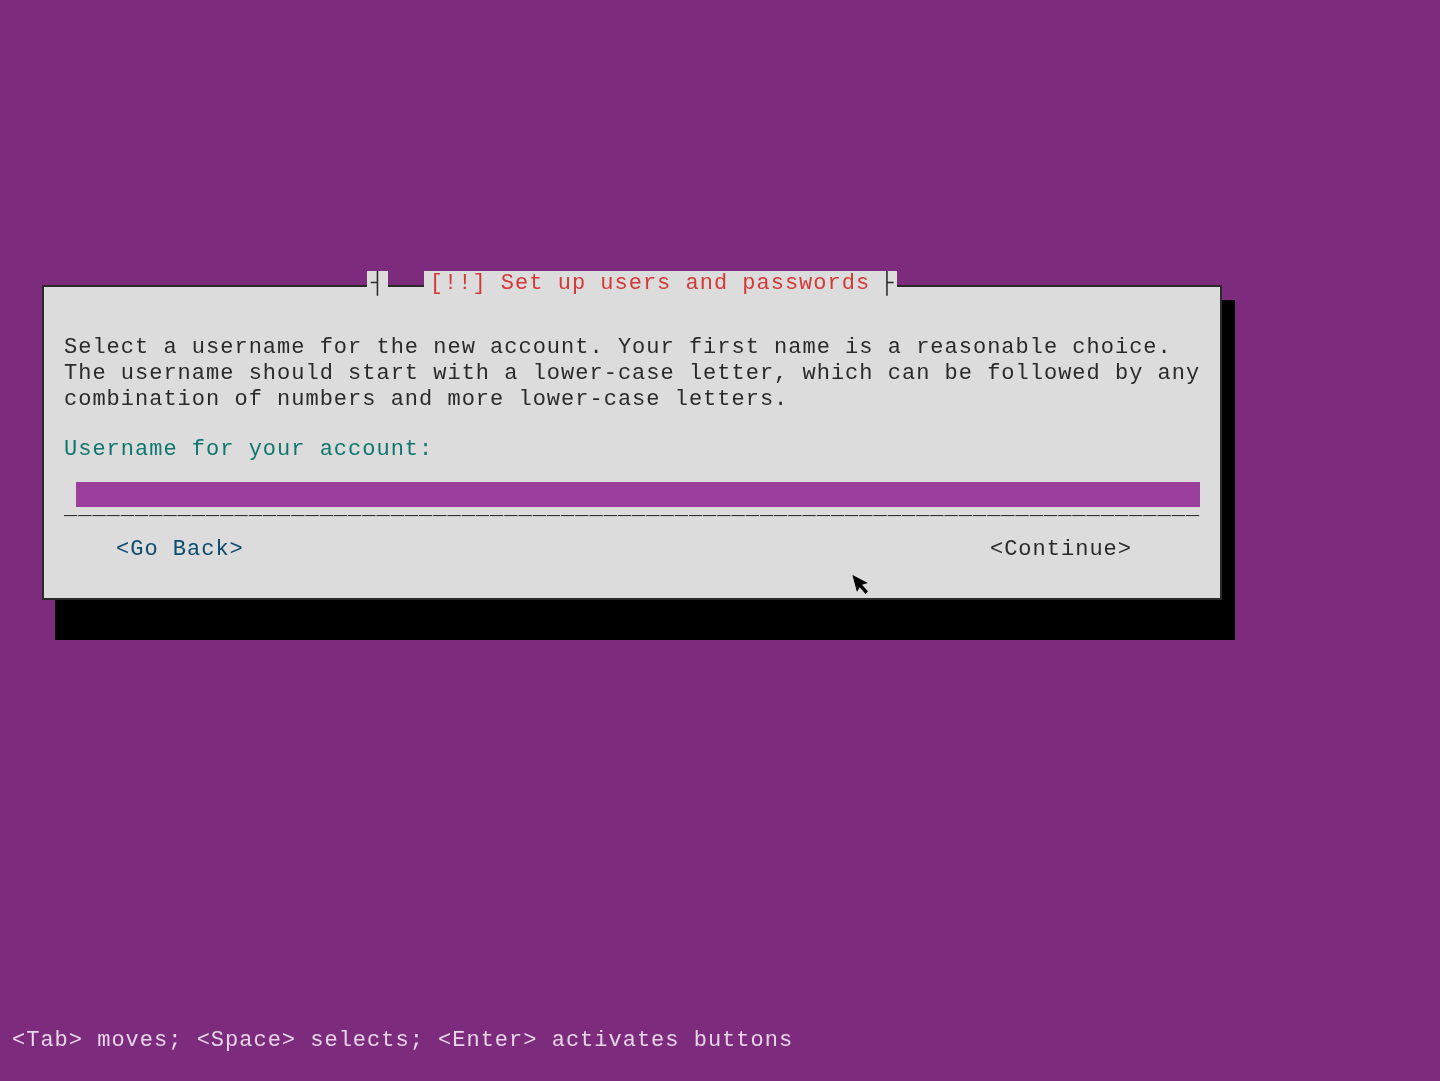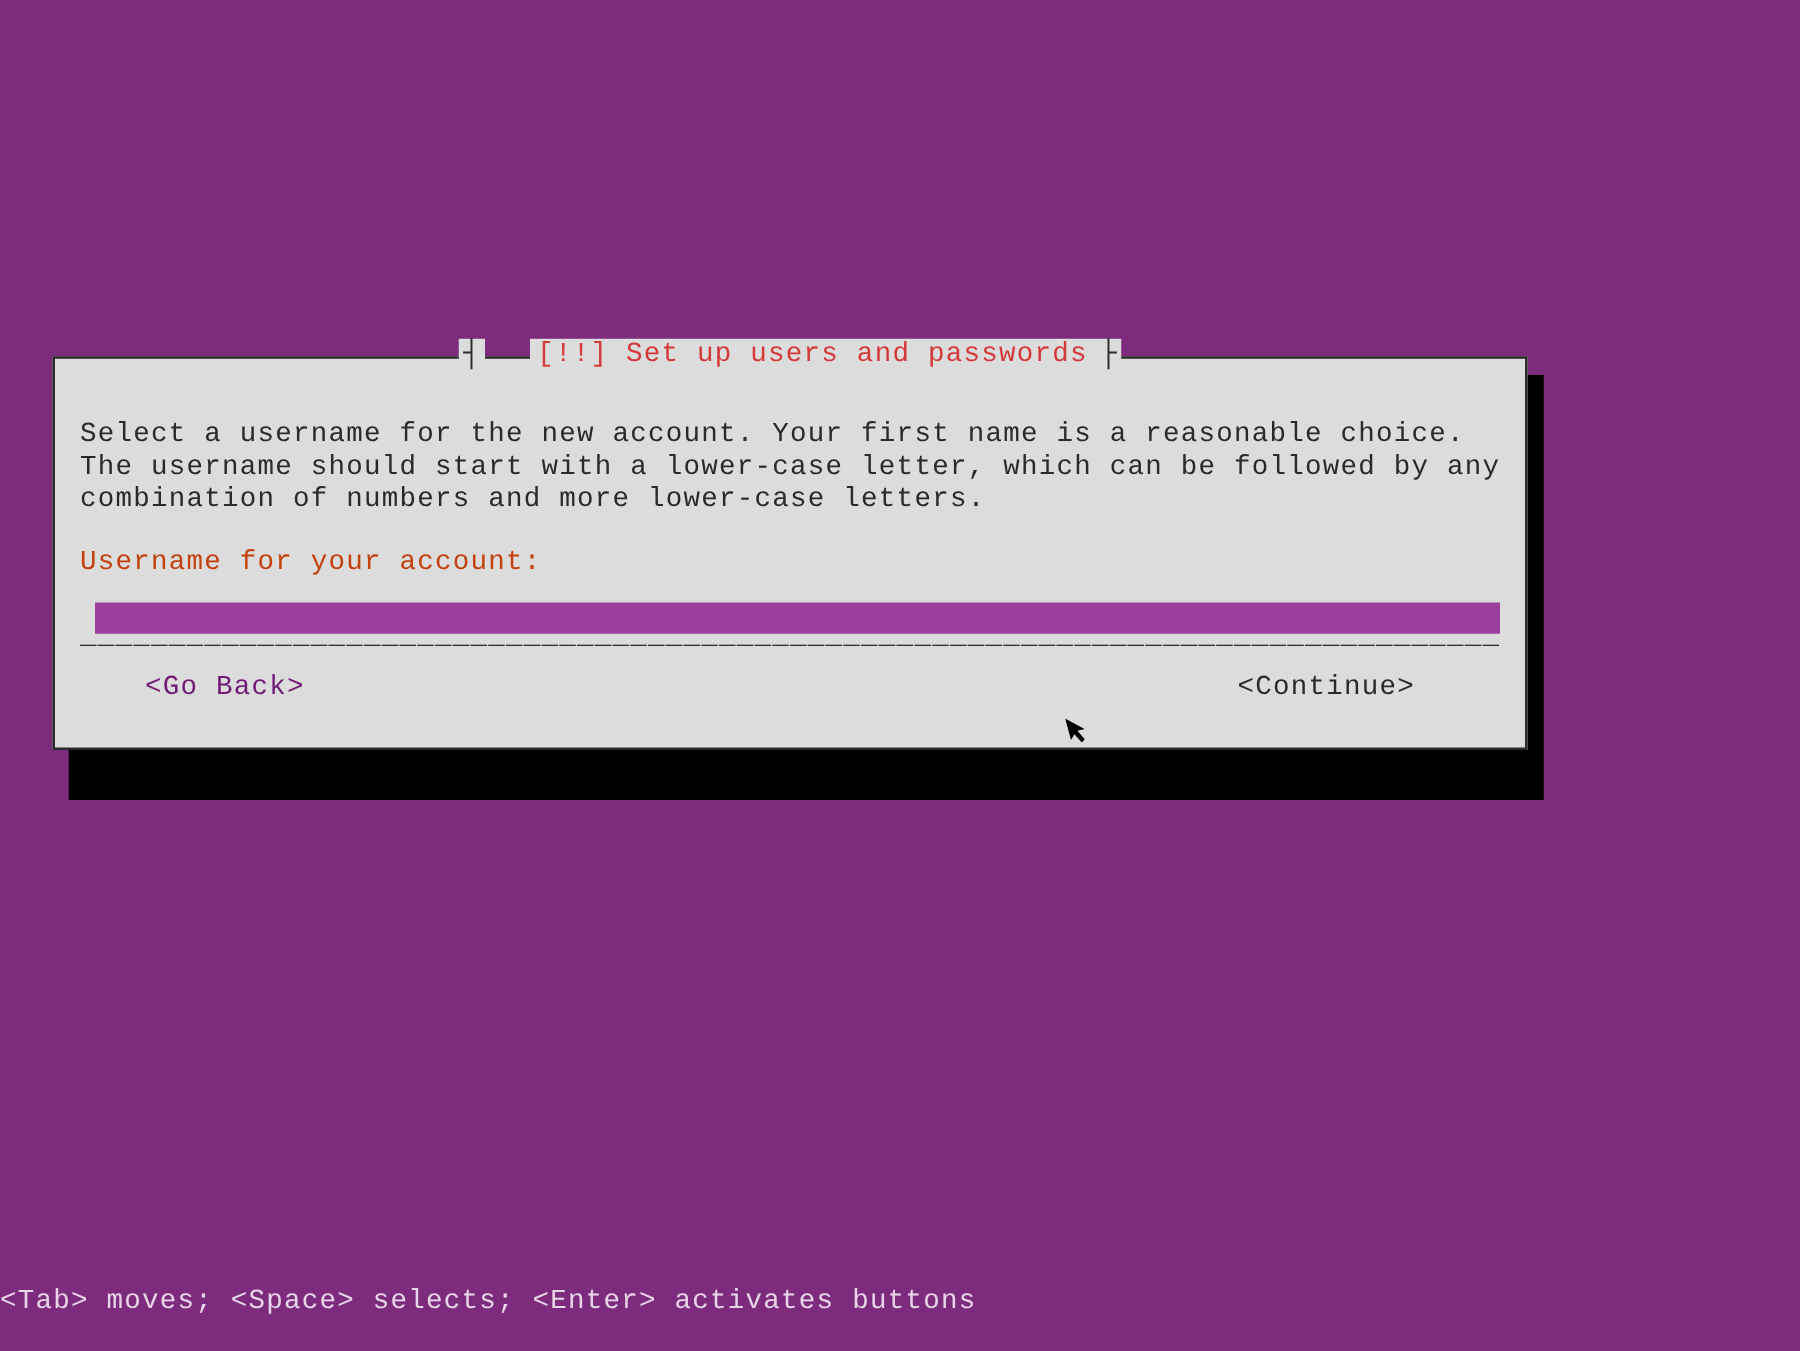--- a/index.html
+++ b/index.html
@@ -67,21 +67,21 @@
       right: 4px;
       color: #2a2a2a;
       line-height: 26px;
       white-space: pre-wrap;
       letter-spacing: 1px;
     }
     .prompt-label {
       position: absolute;
       left: 20px;
       top: 150px;
-      color: #c2410c;
+      color: #0f766e;
       letter-spacing: 1px;
     }
     .input-field {
       position: absolute;
       left: 32px;
       top: 195px;
       right: 20px;
       height: 25px;
       background-color: #9c3f9c;
       border: none;
@@ -101,35 +101,35 @@
       white-space: nowrap;
       letter-spacing: 1px;
       font-size: 22px;
       height: 12px;
       line-height: 4px;
     }
     .go-back-btn {
       position: absolute;
       left: 72px;
       top: 250px;
-      color: #701a75;
+      color: #0c4a6e;
       cursor: pointer;
       letter-spacing: 1px;
     }
     .continue-btn {
       position: absolute;
       right: 88px;
       top: 250px;
       color: #2a2a2a;
       cursor: pointer;
       letter-spacing: 1px;
     }
     .footer-help {
       position: absolute;
-      left: 0;
+      left: 12px;
       bottom: 28px;
       color: #e8d5e8;
       letter-spacing: 1px;
     }
     .cursor-arrow {
       position: absolute;
       left: 856px;
       top: 572px;
       color: #000000;
       font-size: 28px;

